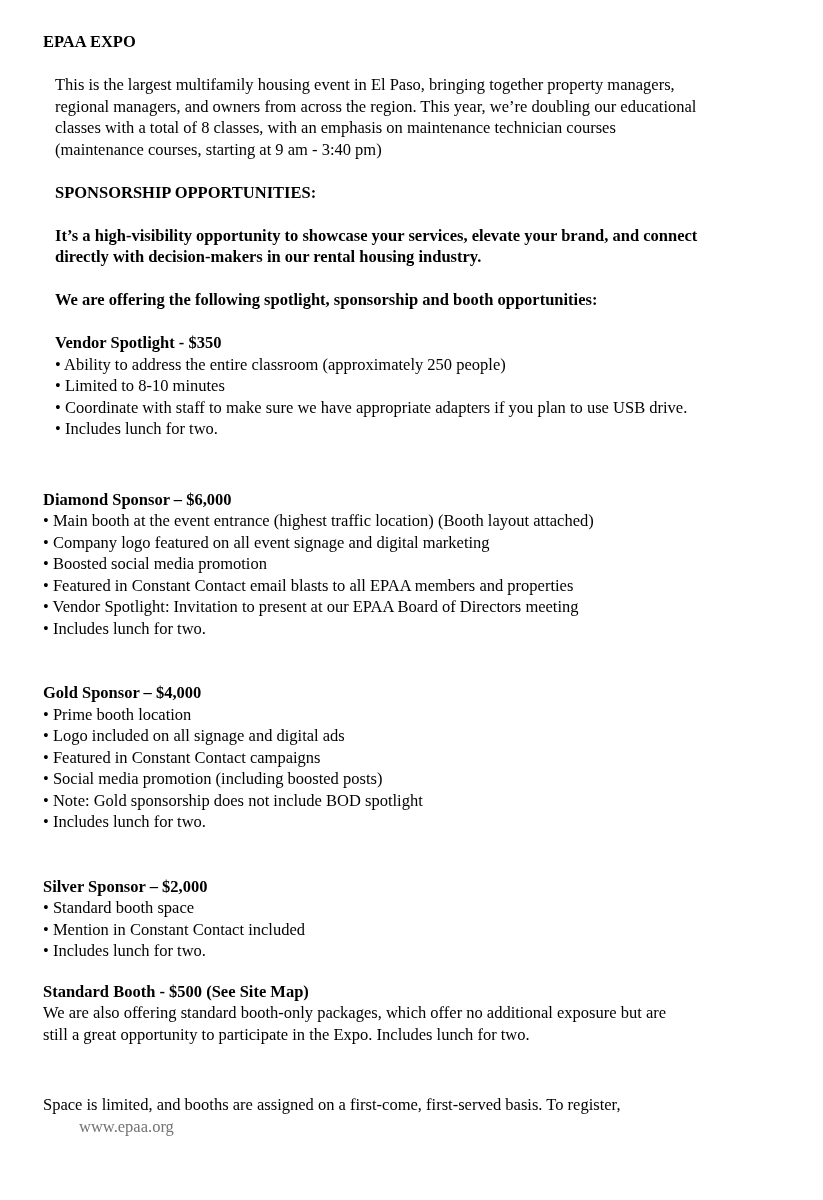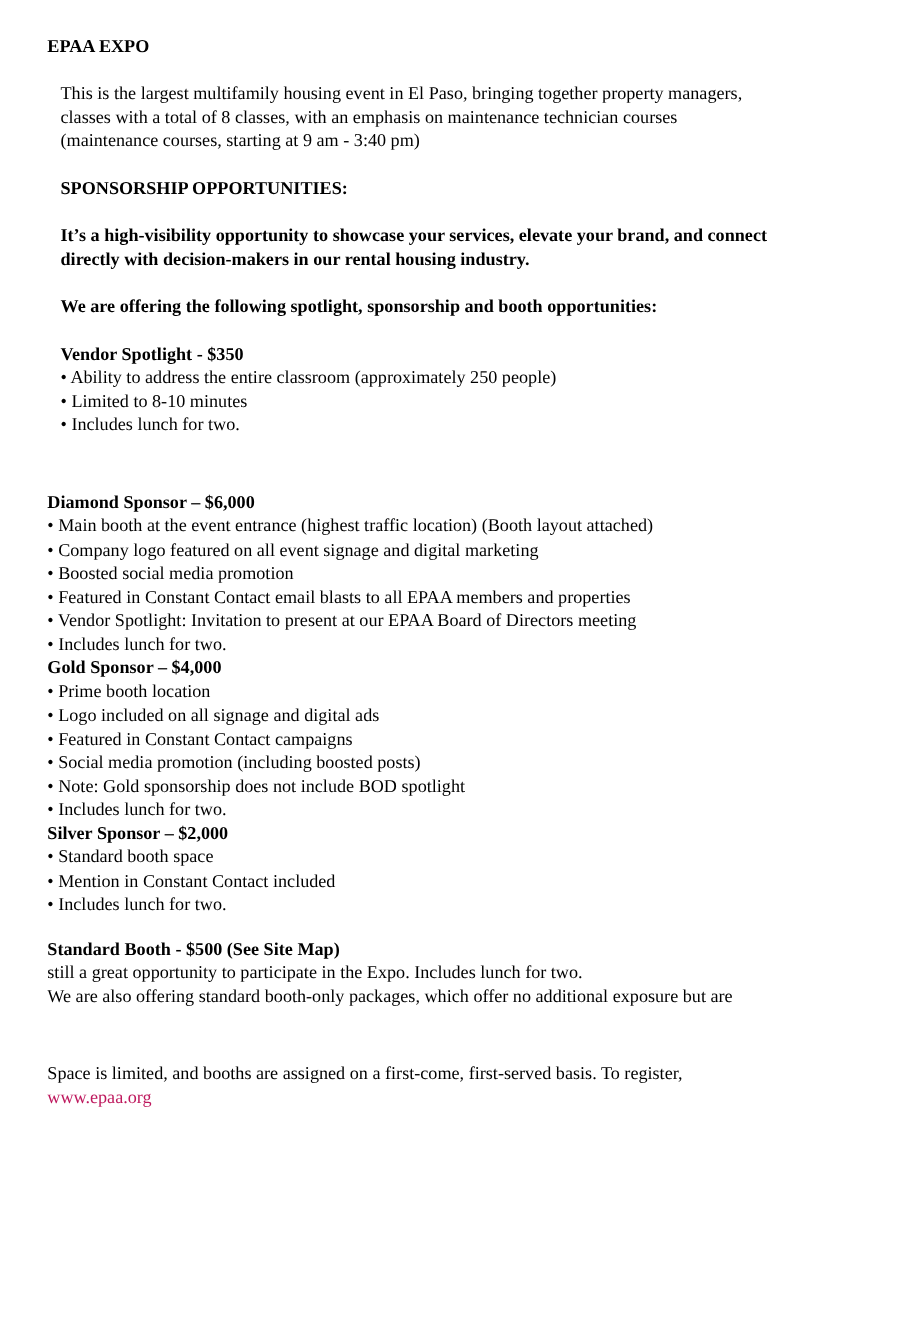--- a/index.html
+++ b/index.html
@@ -15,50 +15,52 @@
     overflow: hidden;
     font-family: "Liberation Serif", "DejaVu Serif", serif;
     font-size: 16.5px;
     line-height: 21.5px;
     color: #000000;
   }
   .line { white-space: nowrap; }
   .b { font-weight: bold; }
   .gap    { margin-top: 21.5px; margin-left: 12px; }
   .gap-md { margin-top: 19px; }
-  .gap-lg { }
+  .gap-lg { margin-top: 43px; }
   .gap-xl { margin-top: 49px; }
-  .url { color: #be185d; text-decoration: none; cursor: text; }
+  .url { color: #737373; text-decoration: none; cursor: text; margin-left: 36px; }
 </style>
 </head>
 <body>
 
 <div>
 
   <div class="line b">EPAA EXPO</div>
 
   <div class="gap">
     <div class="line">This is the largest multifamily housing event in El Paso, bringing together property managers,</div>
+    <div class="line">regional managers, and owners from across the region. This year, we’re doubling our educational</div>
     <div class="line">classes with a total of 8 classes, with an emphasis on maintenance technician courses</div>
     <div class="line">(maintenance courses, starting at 9 am - 3:40 pm)</div>
   </div>
 
   <div class="line b gap">SPONSORSHIP OPPORTUNITIES:</div>
 
   <div class="gap">
     <div class="line b">It’s a high-visibility opportunity to showcase your services, elevate your brand, and connect</div>
     <div class="line b">directly with decision-makers in our rental housing industry.</div>
   </div>
 
   <div class="line b gap">We are offering the following spotlight, sponsorship and booth opportunities:</div>
 
   <section class="gap">
     <div class="line b">Vendor Spotlight - $350</div>
     <div class="line">• Ability to address the entire classroom (approximately 250 people)</div>
     <div class="line">• Limited to 8-10 minutes</div>
+    <div class="line">• Coordinate with staff to make sure we have appropriate adapters if you plan to use USB drive.</div>
     <div class="line">• Includes lunch for two.</div>
   </section>
 
   <section class="gap-xl">
     <div class="line b">Diamond Sponsor – $6,000</div>
     <div class="line">• Main booth at the event entrance (highest traffic location) (Booth layout attached)</div>
     <div class="line">• Company logo featured on all event signage and digital marketing</div>
     <div class="line">• Boosted social media promotion</div>
     <div class="line">• Featured in Constant Contact email blasts to all EPAA members and properties</div>
     <div class="line">• Vendor Spotlight: Invitation to present at our EPAA Board of Directors meeting</div>
@@ -77,22 +79,22 @@
 
   <section class="gap-lg">
     <div class="line b">Silver Sponsor – $2,000</div>
     <div class="line">• Standard booth space</div>
     <div class="line">• Mention in Constant Contact included</div>
     <div class="line">• Includes lunch for two.</div>
   </section>
 
   <section class="gap-md">
     <div class="line b">Standard Booth - $500 (See Site Map)</div>
+    <div class="line">We are also offering standard booth-only packages, which offer no additional exposure but are</div>
     <div class="line">still a great opportunity to participate in the Expo. Includes lunch for two.</div>
-    <div class="line">We are also offering standard booth-only packages, which offer no additional exposure but are</div>
   </section>
 
   <div class="gap-xl">
     <div class="line">Space is limited, and booths are assigned on a first-come, first-served basis. To register,</div>
     <div class="line">
       <span class="url">www.epaa.org</span>
     </div>
   </div>
 
 </div>

